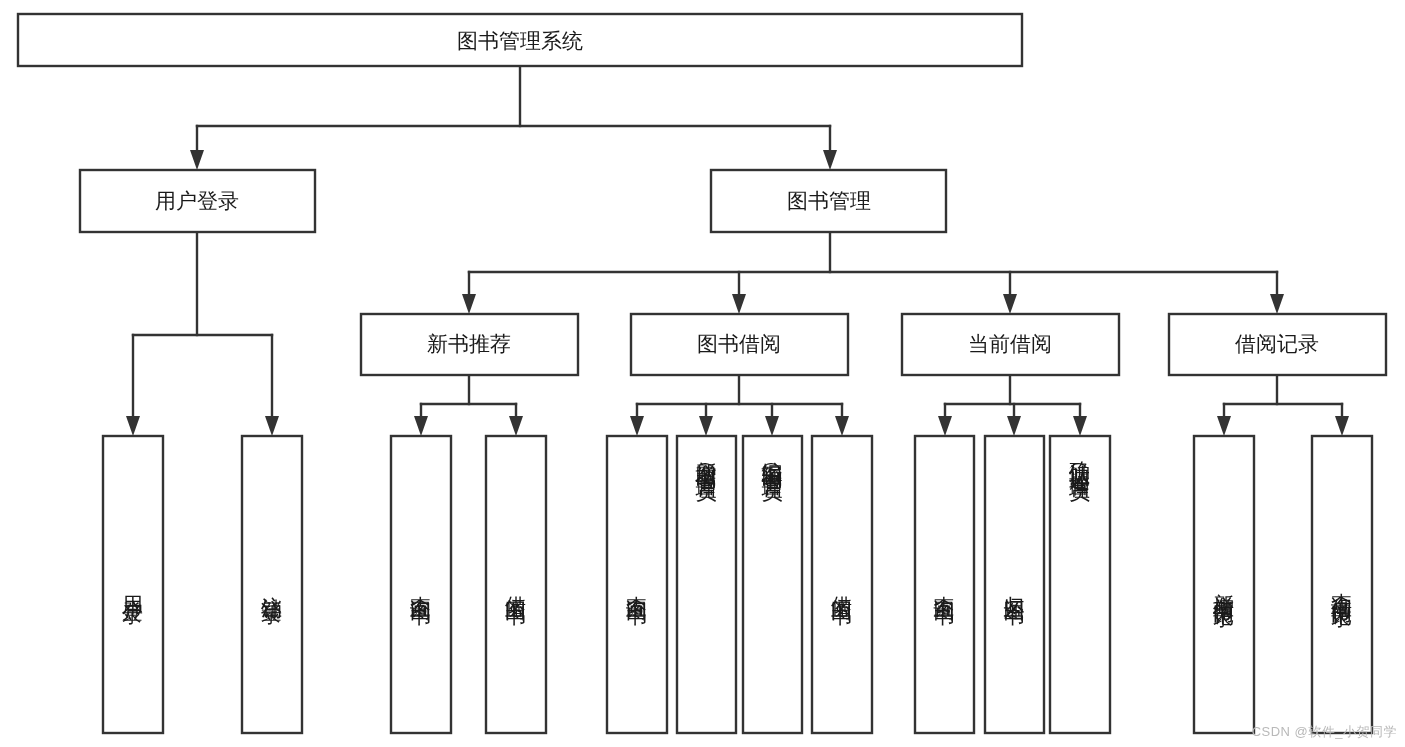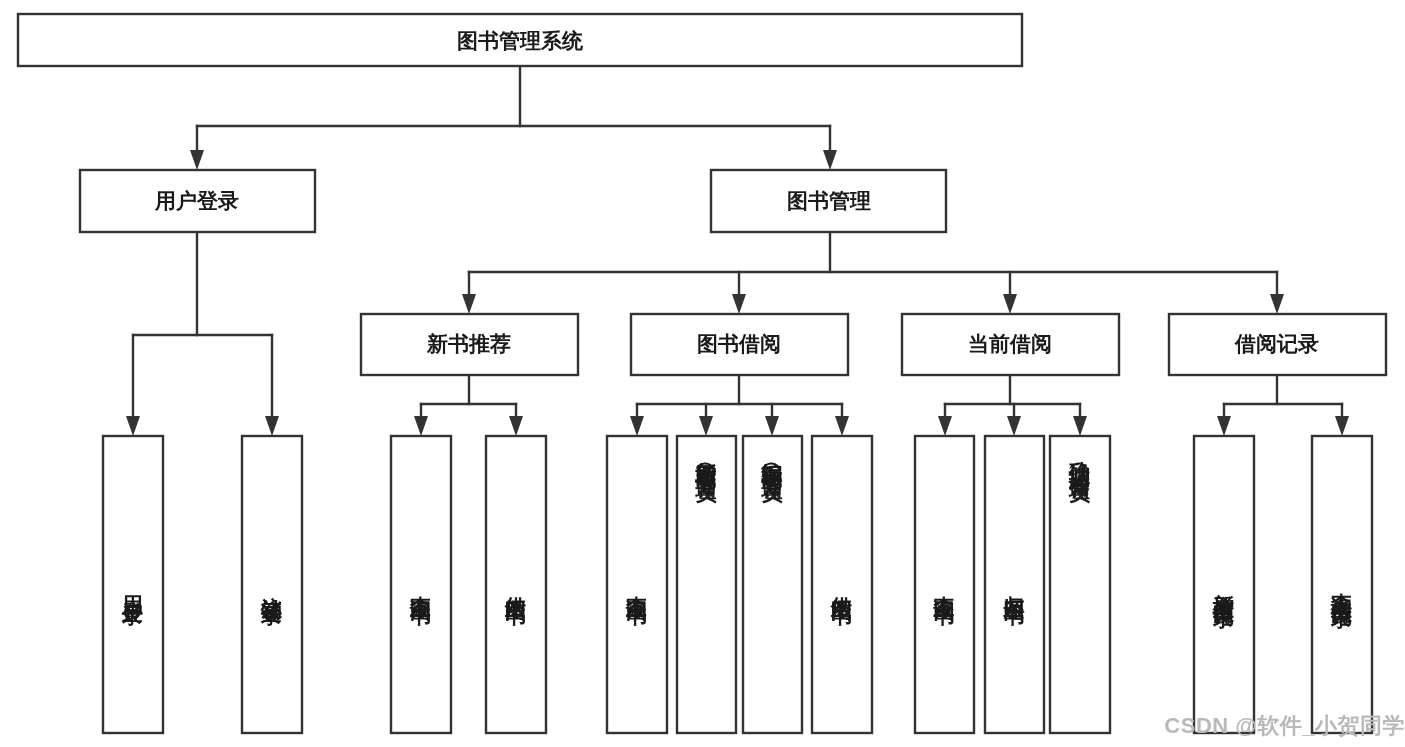--- a/index.html
+++ b/index.html
@@ -13,21 +13,20 @@
     position: relative;
     font-family: "Liberation Sans", "DejaVu Sans", sans-serif;
     overflow: hidden;
   }
   #diagram-root {
     position: absolute;
     left: 0;
     top: 0;
     width: 1405px;
     height: 747px;
-    font-weight: bold;
   }
   svg.diagram-canvas {
     display: block;
     width: 1405px;
     height: 747px;
   }
   .node-box {
     fill: #ffffff;
     stroke: #333333;
     stroke-width: 2.4;
@@ -64,24 +63,24 @@
     line-height: 1;
     letter-spacing: 3px;
     color: #1a1a1a;
     white-space: nowrap;
   }
   .vlabel.centered {
     align-self: center;
   }
   #watermark {
     position: absolute;
-    right: 0;
+    right: 8px;
     bottom: 6px;
     font-family: "Liberation Sans", "DejaVu Sans", sans-serif;
-    font-size: 22px;
+    font-size: 13px;
     color: #b9b9b9;
     white-space: nowrap;
     letter-spacing: 0.5px;
   }
 </style>
 </head>
 <body>
 
 <div id="diagram-root">
 

